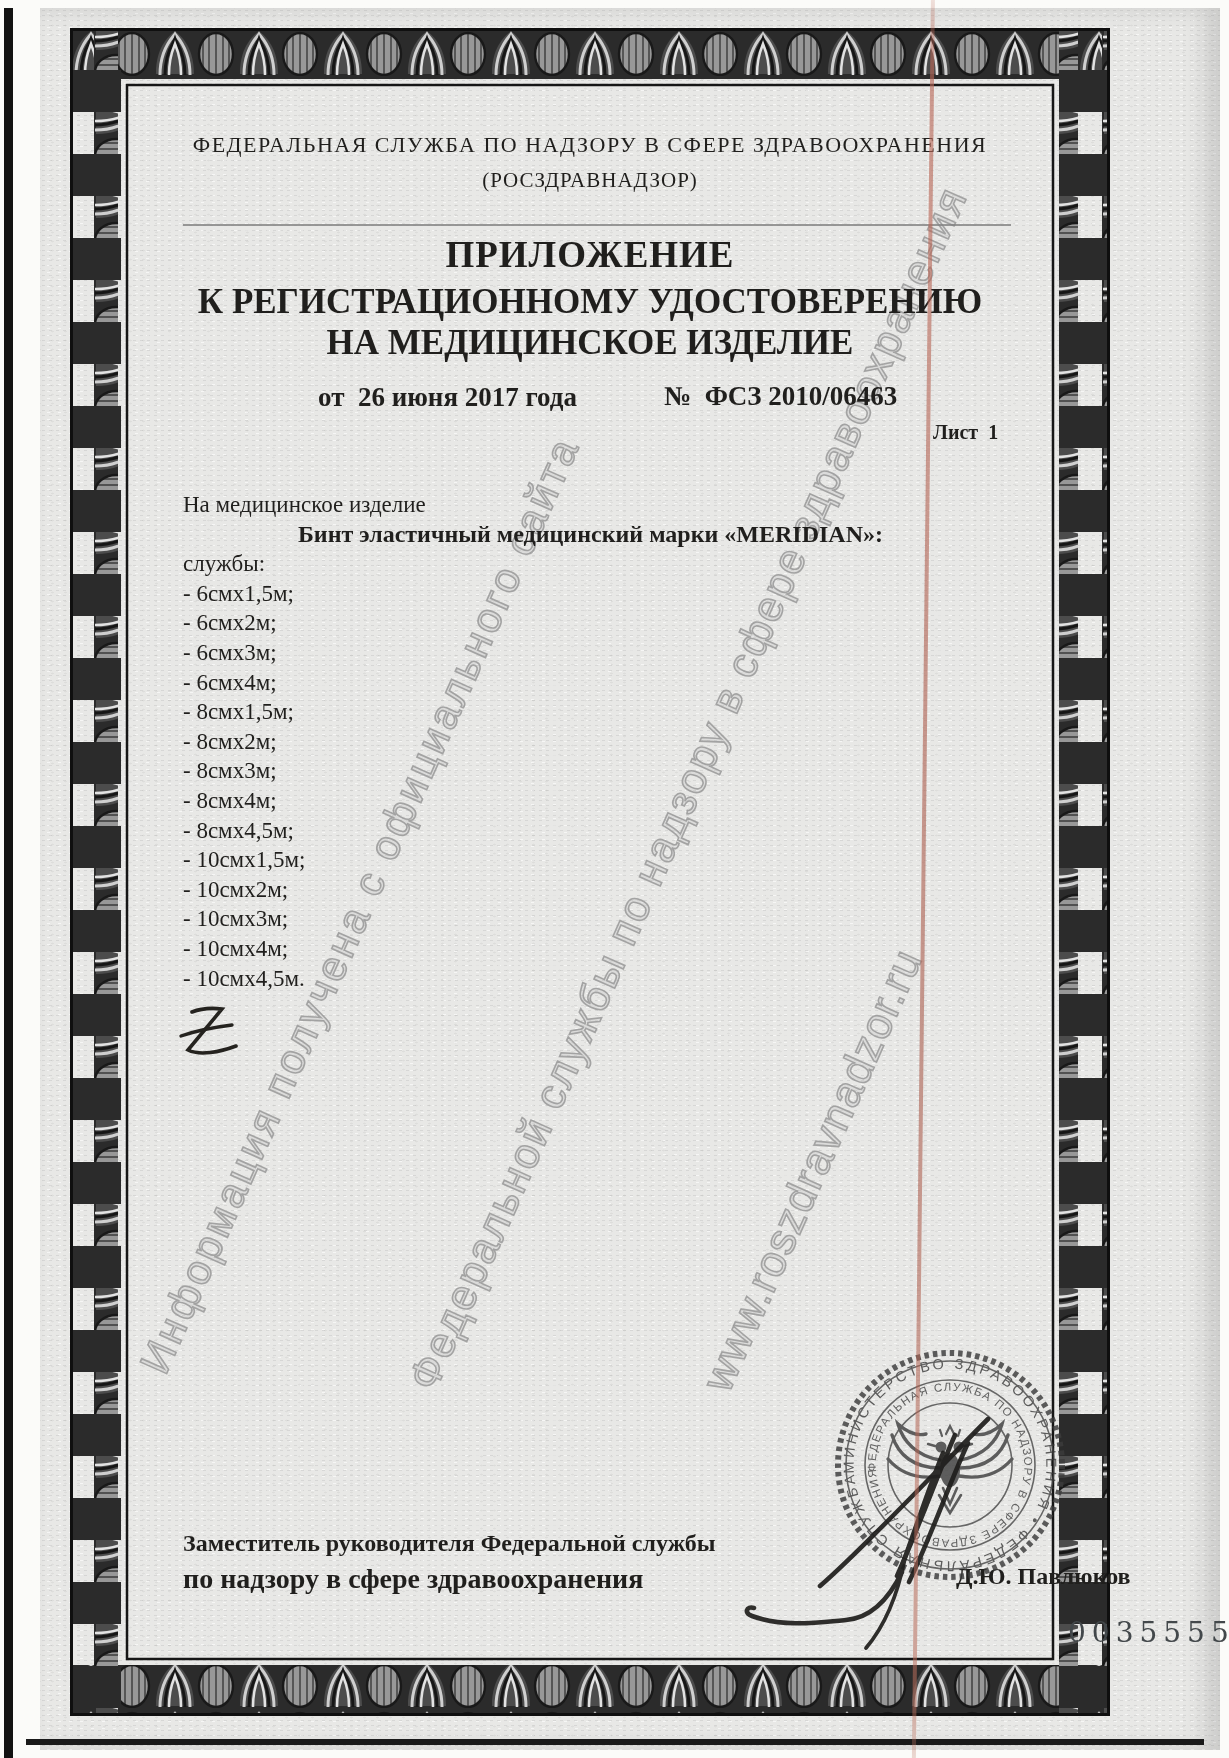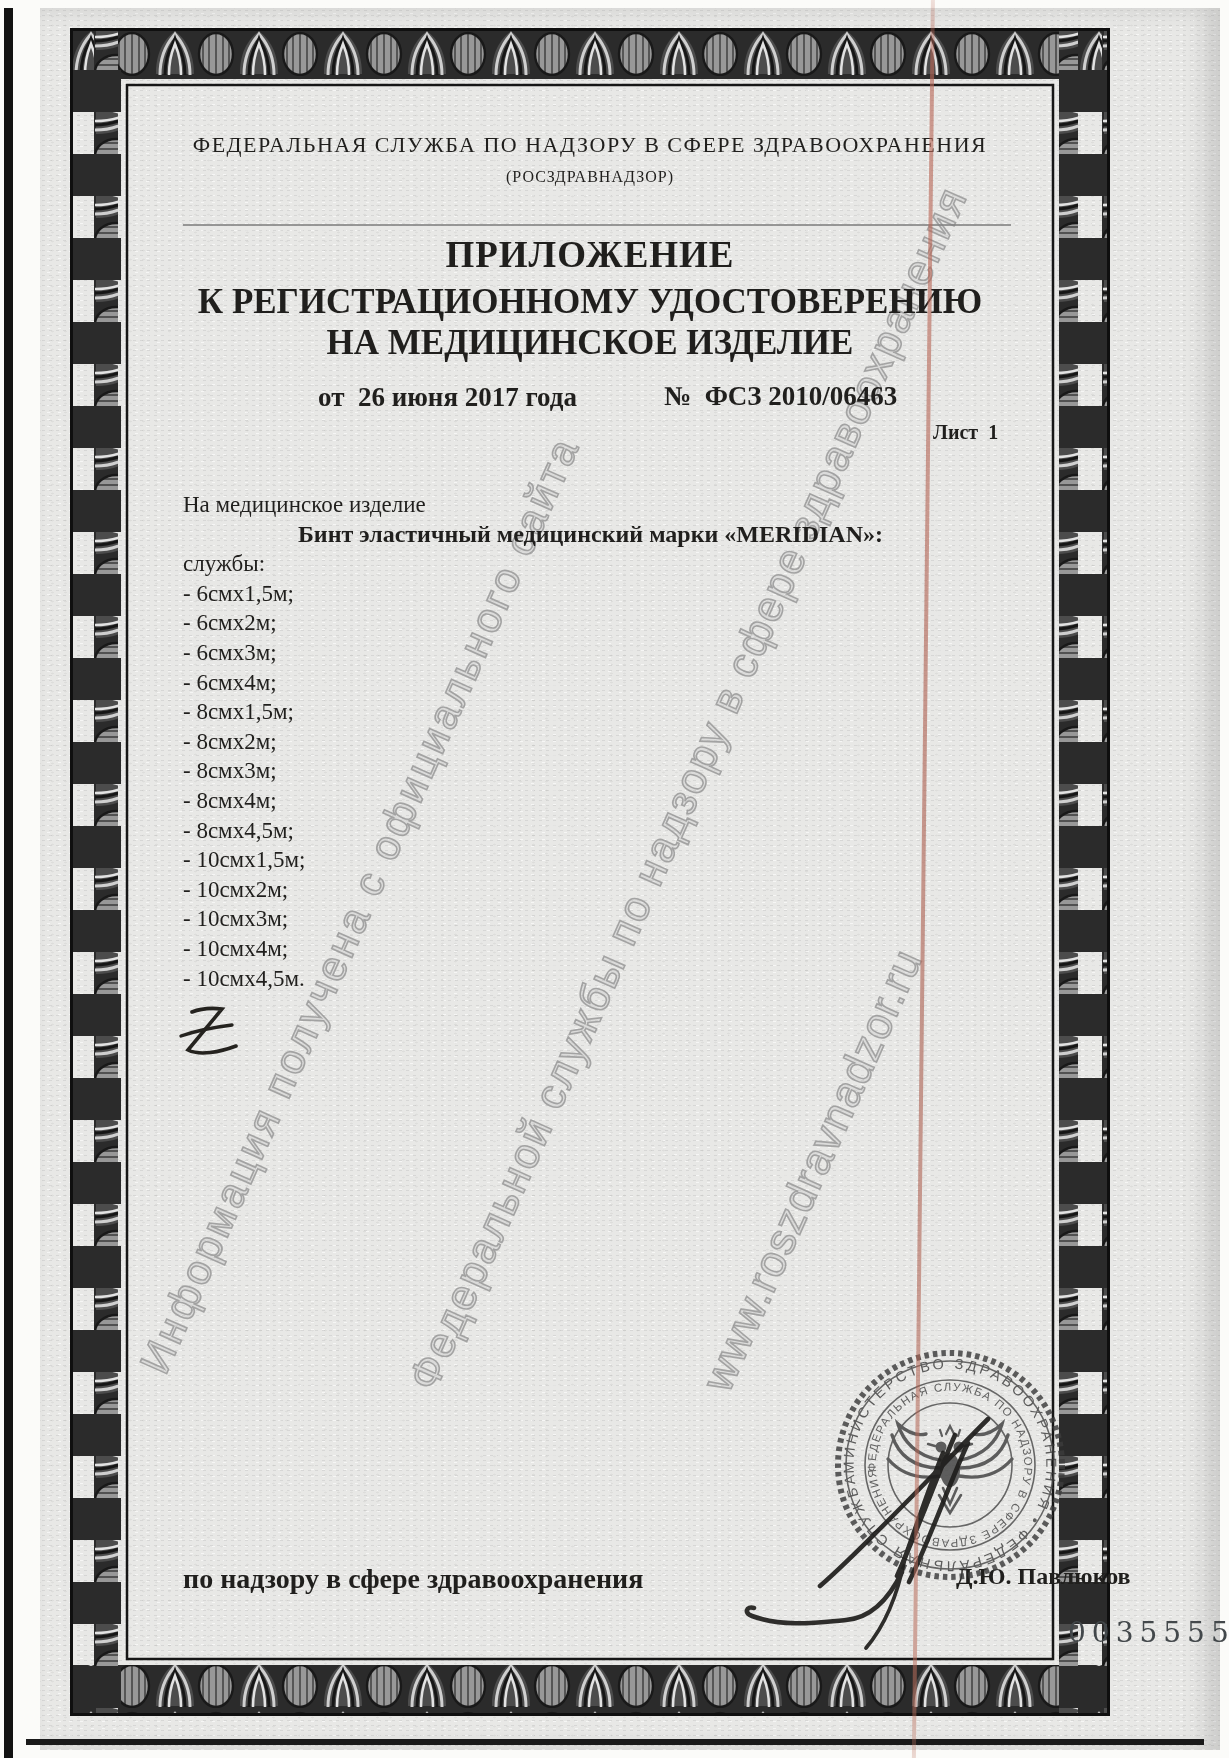--- a/index.html
+++ b/index.html
@@ -27,21 +27,21 @@
       transform:translate(-50%,-50%) rotate(-66deg);}
   #wm1{left:360px;top:905px;font-size:42px;letter-spacing:3px;}
   #wm2{left:688px;top:788px;font-size:43px;letter-spacing:2px;}
   #wm3{left:812px;top:1170px;font-size:44px;letter-spacing:1px;}
   
   #frame{position:absolute;left:70px;top:28px;z-index:3;}
   
   .txt{position:absolute;z-index:4;}
   .center{left:140px;width:900px;text-align:center;}
   #h1{top:132px;font-size:22px;letter-spacing:1.5px;}
-  #h2{top:168px;font-size:16px;letter-spacing:1px;}
+  #h2{top:168px;font-size:21px;letter-spacing:1px;}
   #divider{position:absolute;left:183px;top:224px;width:828px;border-top:2px solid #828282;opacity:.8;z-index:4;}
   #t1{top:233px;font-size:37px;font-weight:bold;letter-spacing:1px;}
   #t2{top:282px;font-size:35px;font-weight:bold;}
   #t3{top:323px;font-size:35px;font-weight:bold;}
   #date-text{left:318px;top:382px;font-size:27px;font-weight:bold;white-space:pre;}
   #number-text{left:645px;top:381px;font-size:27px;font-weight:bold;white-space:pre;margin-left:19px;}
   #sheet-label{left:933px;top:421px;font-size:20px;font-weight:bold;white-space:pre;}
   #product{left:183px;top:490px;font-size:23px;line-height:29.6px;width:700px;}
   #product .bold{font-weight:bold;font-size:24px;text-align:right;}
   #z-mark{position:absolute;left:176px;top:1000px;z-index:4;}
@@ -141,20 +141,21 @@
         <div>- 10смх4м;</div>
         <div>- 10смх4,5м.</div>
       </div>
   </div>
 
   <svg id="z-mark" width="72" height="68" viewBox="0 0 72 68">
     <path d="M16,12 C26,8 38,8 46,9 L12,50 C24,56 44,52 60,46" fill="none" stroke="#25231f" stroke-width="3.6" stroke-linecap="round"></path>
     <path d="M5,36 C22,30 40,27 56,25" fill="none" stroke="#25231f" stroke-width="3.4" stroke-linecap="round"></path>
   </svg>
 
+  <div class="txt" id="sig1">Заместитель руководителя Федеральной службы</div>
   <div class="txt" id="sig2">по надзору в сфере здравоохранения</div>
   <div class="txt" id="signer-name">Д.Ю. Павлюков</div>
   <div class="txt" id="serial">0035555</div>
 
   <svg id="seal" width="270" height="270" viewBox="0 0 270 270">
     <defs>
       <path id="sealOuterPath" d="M 135,135 m -96,8.4 a 96,96 0 1 1 192,-16.8 a 96,96 0 1 1 -192,16.8"></path>
       <path id="sealInnerPath" d="M 135,135 m -74,6.5 a 74,74 0 1 1 148,-13 a 74,74 0 1 1 -148,13"></path>
     </defs>
     <circle cx="135" cy="135" r="112" fill="none" stroke="#3c3c3c" stroke-width="6" stroke-dasharray="4.5 4"></circle>

